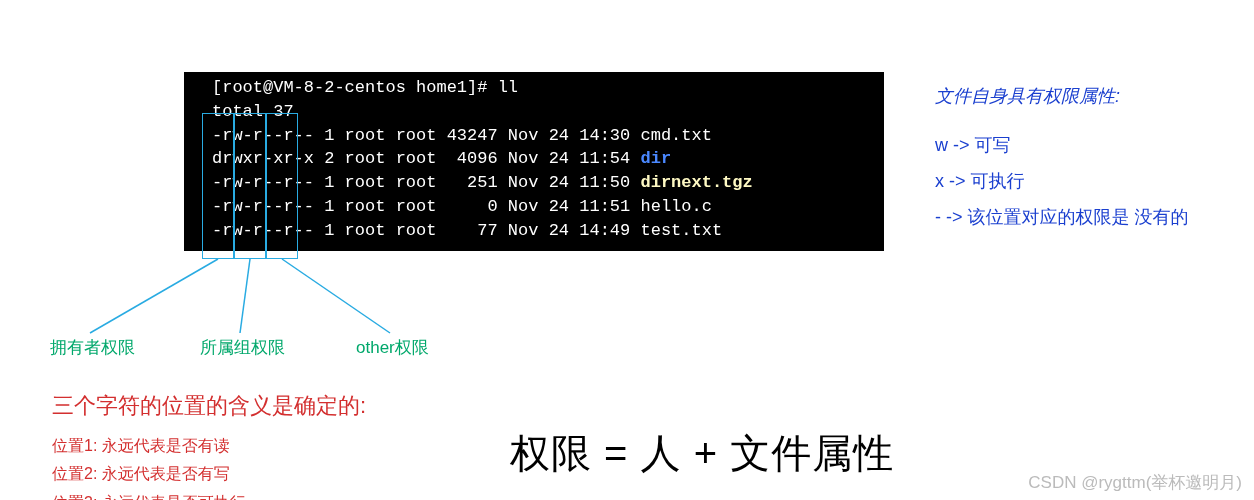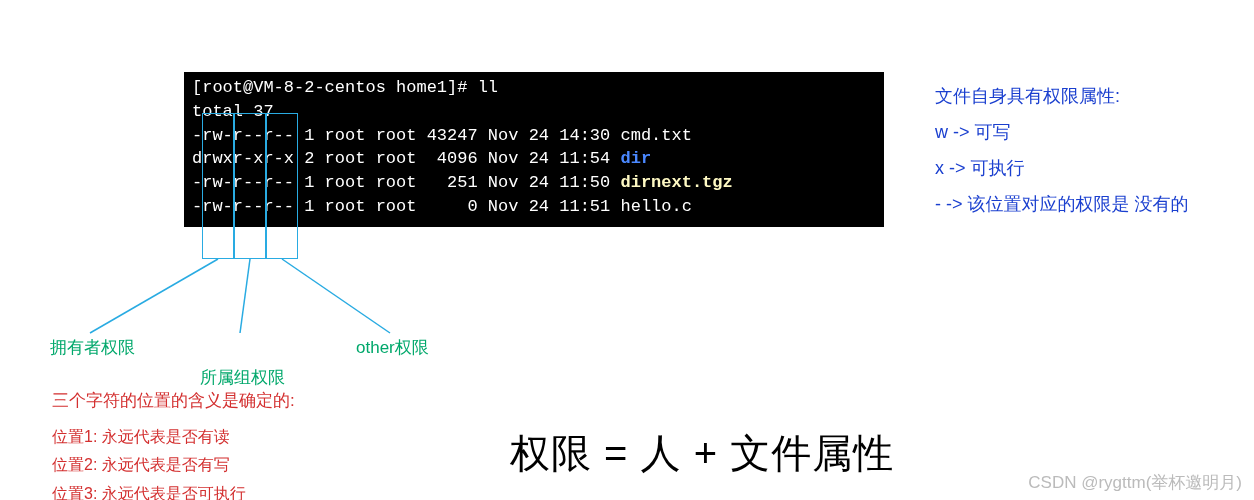--- a/index.html
+++ b/index.html
@@ -16,47 +16,47 @@
       left: 184px;
       top: 72px;
       width: 700px;
       background: #000;
       color: #fff;
       font-family: "Consolas", "Courier New", monospace;
       font-size: 17px;
       line-height: 1.4;
       padding: 4px 8px 8px 8px;
     }
-    .terminal .row { white-space: pre; }
+    .terminal .row { white-space: pre; margin-left: 20px; }
     .terminal .green { color: #00d400; font-weight: bold; }
     .terminal .blue { color: #4a88ff; font-weight: bold; }
     .terminal .red { color: #fef9c3; font-weight: bold; }
     .right-panel {
       position: absolute;
       left: 935px;
       top: 78px;
       color: #1a3fcf;
       font-size: 18px;
       line-height: 2.0;
     }
-    .right-panel .title { margin-bottom: 0; }
+    .right-panel .title { margin-bottom: 13px; font-style: italic; }
     .labels { position: absolute; left: 0; top: 336px; width: 500px; }
     .label {
       position: absolute;
       color: #00a86b;
       font-size: 17px;
     }
     .red-section {
       position: absolute;
       left: 52px;
       top: 386px;
       font-size: 17px;
       line-height: 1.8;
     }
-    .red-section .heading { color: #d32f2f; font-size: 17px; margin-bottom: 6px; }
+    .red-section .heading { color: #d32f2f; font-size: 22px; margin-bottom: 6px; }
     .red-section .item { color: #d32f2f; font-size: 16px; }
     .equation {
       position: absolute;
       left: 510px;
       top: 426px;
       font-size: 40px;
       color: #000;
       letter-spacing: 1px;
     }
     .watermark {
@@ -84,36 +84,37 @@
 <body>
 
 <div class="terminal">
   <div class="row">[root@VM-8-2-centos home1]# ll</div>
   <div class="row">total 37</div>
   <div id="term-rows">
       <div class="row"><span>-rw-r--r-- 1 root root 43247 Nov 24 14:30 </span><span>cmd.txt</span></div>
       <div class="row"><span>drwxr-xr-x 2 root root  4096 Nov 24 11:54 </span><span class="blue">dir</span></div>
       <div class="row"><span>-rw-r--r-- 1 root root   251 Nov 24 11:50 </span><span class="red">dirnext.tgz</span></div>
       <div class="row"><span>-rw-r--r-- 1 root root     0 Nov 24 11:51 </span><span>hello.c</span></div>
+      <div class="row"><span>-rw-r--r-- 1 root root    77 Nov 24 14:49 </span><span>test.txt</span></div>
     </div>
 </div>
 
 <div class="perm-box" style="left:202px; top:113px; width:32px; height:146px;"></div>
 <div class="perm-box" style="left:234px; top:113px; width:32px; height:146px;"></div>
 <div class="perm-box" style="left:266px; top:113px; width:32px; height:146px;"></div>
 
 <svg class="lines">
   <line x1="218" y1="259" x2="90" y2="333"></line>
   <line x1="250" y1="259" x2="240" y2="333"></line>
   <line x1="282" y1="259" x2="390" y2="333"></line>
 </svg>
 
 <div class="labels">
   <div class="label" style="left:50px; top:0;text-align:center;">拥有者权限</div>
-  <div class="label" style="left:200px; top:0;margin-top:30px;">所属组权限</div>
+  <div class="label" style="left:200px; top:0;">所属组权限</div>
   <div class="label" style="left:356px; top:0;">other权限</div>
 </div>
 
 <div class="right-panel">
   <div class="title">文件自身具有权限属性:</div>
   <div>w -&gt;   可写</div>
   <div>x  -&gt;   可执行</div>
   <div>-  -&gt;   该位置对应的权限是 没有的</div>
 </div>
 

